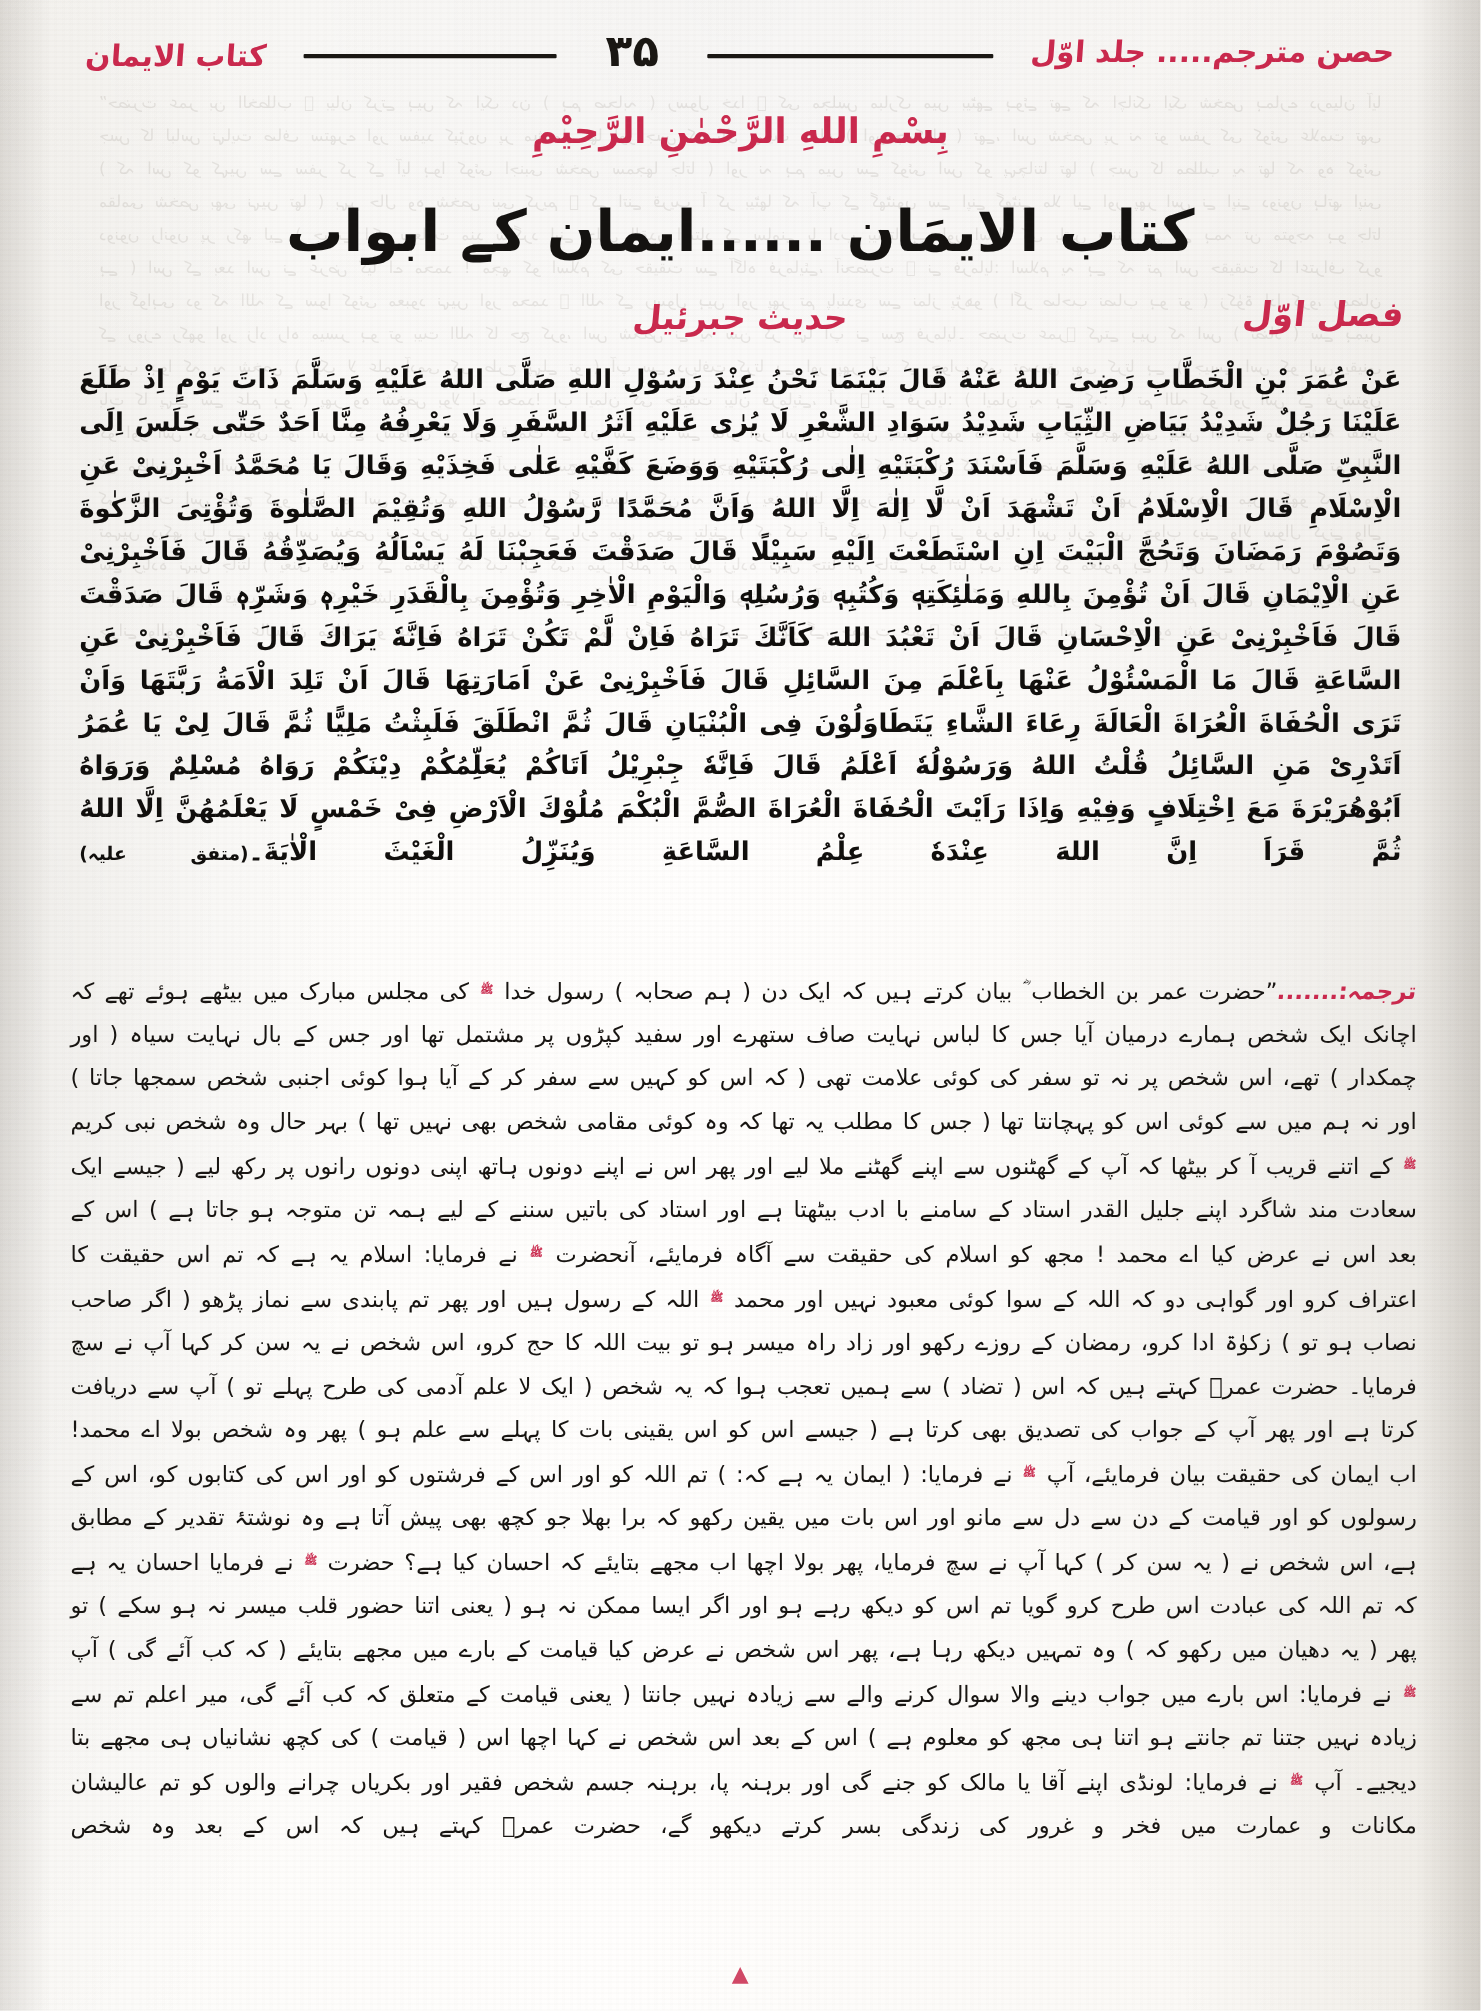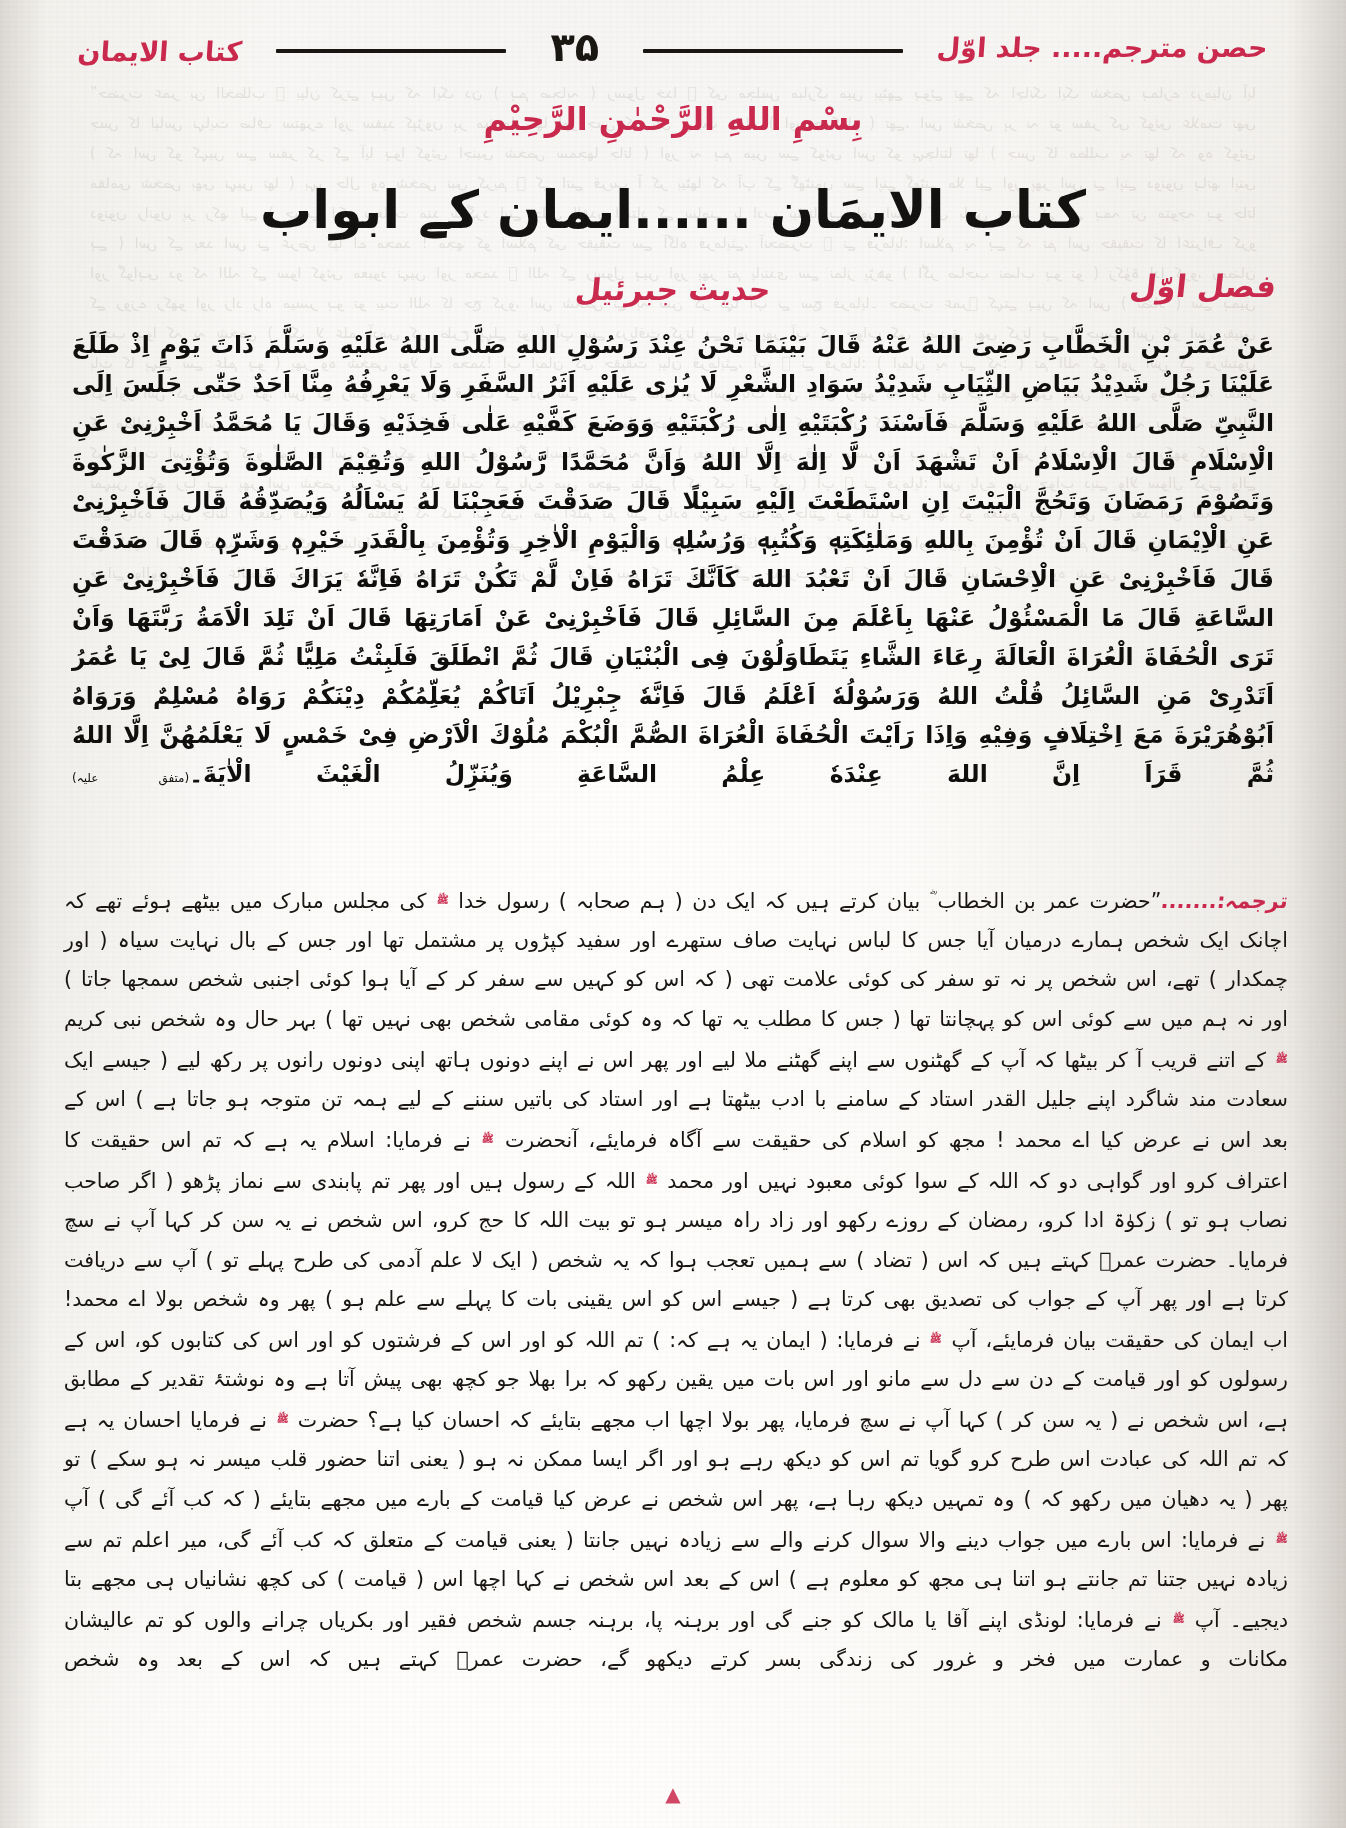--- a/index.html
+++ b/index.html
@@ -113,21 +113,21 @@
   .arabic{
     position:absolute;top:326px;left:72px;right:72px;
     direction:rtl;text-align:justify;text-align-last:justify;
     color:#110f0d;
     font-family:"DejaVu Sans",sans-serif;
     font-size:23.5px;
     line-height:39px;
     font-weight:700;
     word-spacing:1px;
   }
-  .arabic .tail{font-size:12px;font-weight:400;}
+  .arabic .tail{font-size:17px;font-weight:700;}
 
   
   .urdu{
     position:absolute;top:880px;left:64px;right:58px;
     direction:rtl;text-align:justify;text-align-last:justify;
     color:#181512;
     font-family:"DejaVu Sans",sans-serif;
     font-size:20.5px;
     line-height:39.2px;
     word-spacing:2px;

